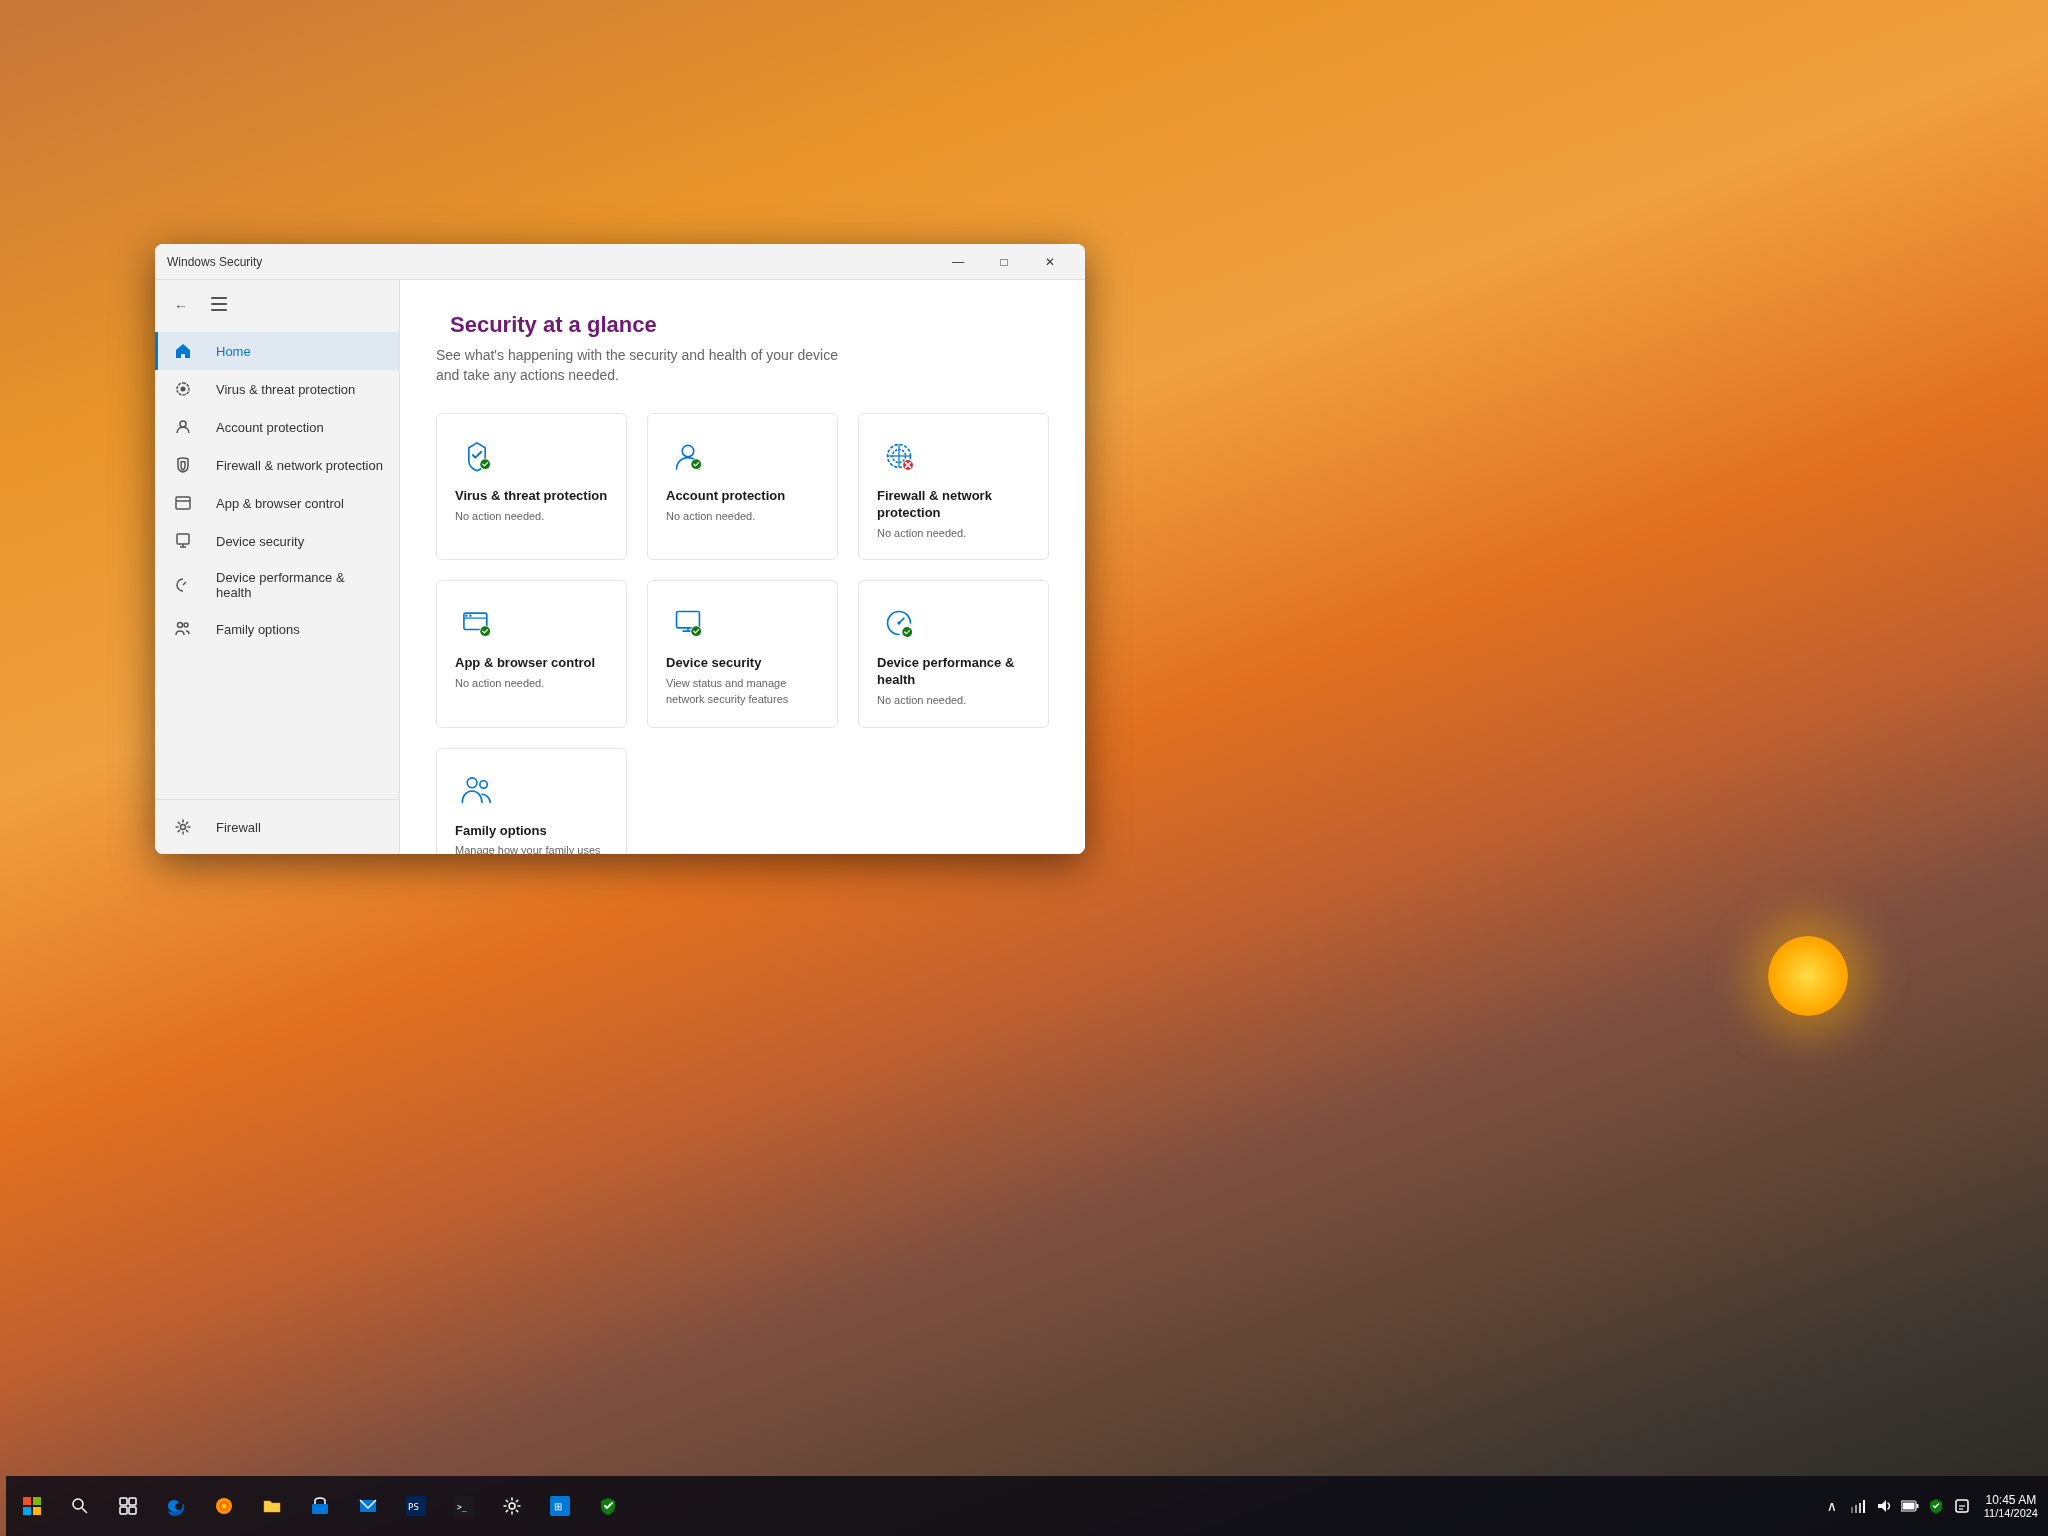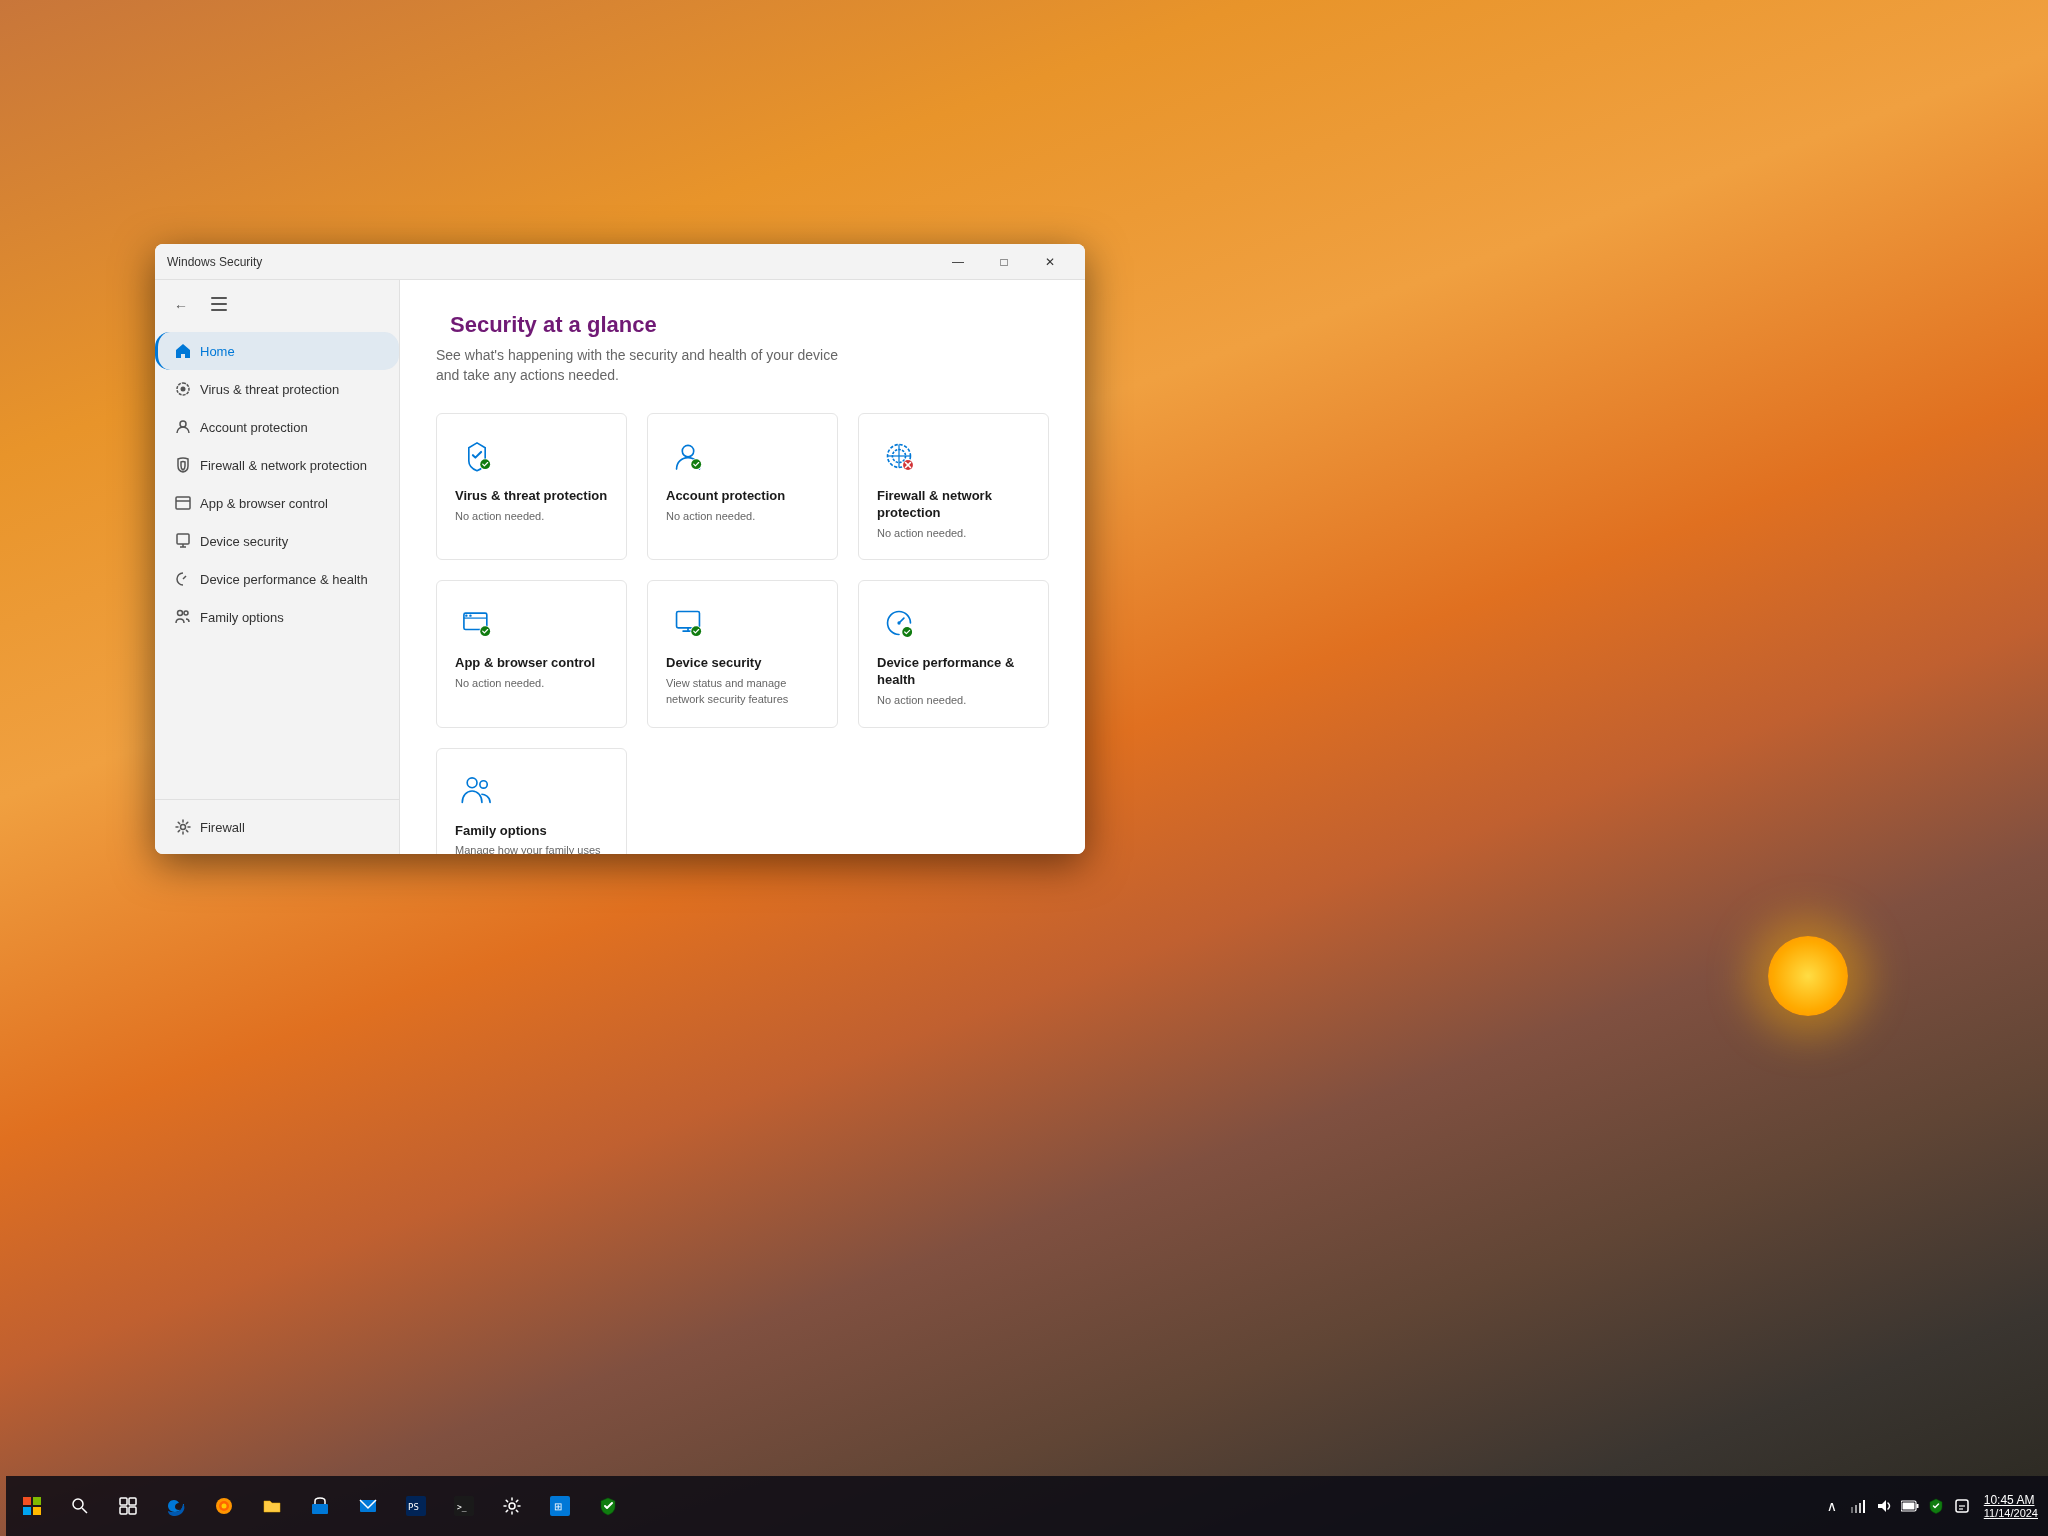--- a/index.html
+++ b/index.html
@@ -68,24 +68,23 @@
       margin-left: auto;
       display: flex;
       align-items: center;
       gap: 4px;
       padding-right: 8px;
       color: white;
       font-size: 11px;
     }
 
     .taskbar-clock {
-      text-align: left;
+      text-align: center;
       padding: 0 8px;
       cursor: pointer;
-      text-decoration: underline;
     }
 
     .taskbar-tray {
       display: flex;
       align-items: center;
       gap: 6px;
     }
 
     .tray-icon {
       width: 20px;
@@ -203,27 +202,26 @@
     }
 
     .sidebar-nav {
       flex: 1;
       padding: 4px 0;
     }
 
     .nav-item {
       display: flex;
       align-items: center;
-      gap: 8px;
+      gap: 24px;
       padding: 10px 16px;
       cursor: pointer;
       font-size: 13px;
       color: #333;
       border-left: 3px solid transparent;
-      border-radius: 15px;
     }
 
     .nav-item.active {
       background: rgba(0,120,215,0.08);
       border-left-color: #0078d7;
       color: #0078d7;
     }
 
     .nav-icon {
       width: 18px;

